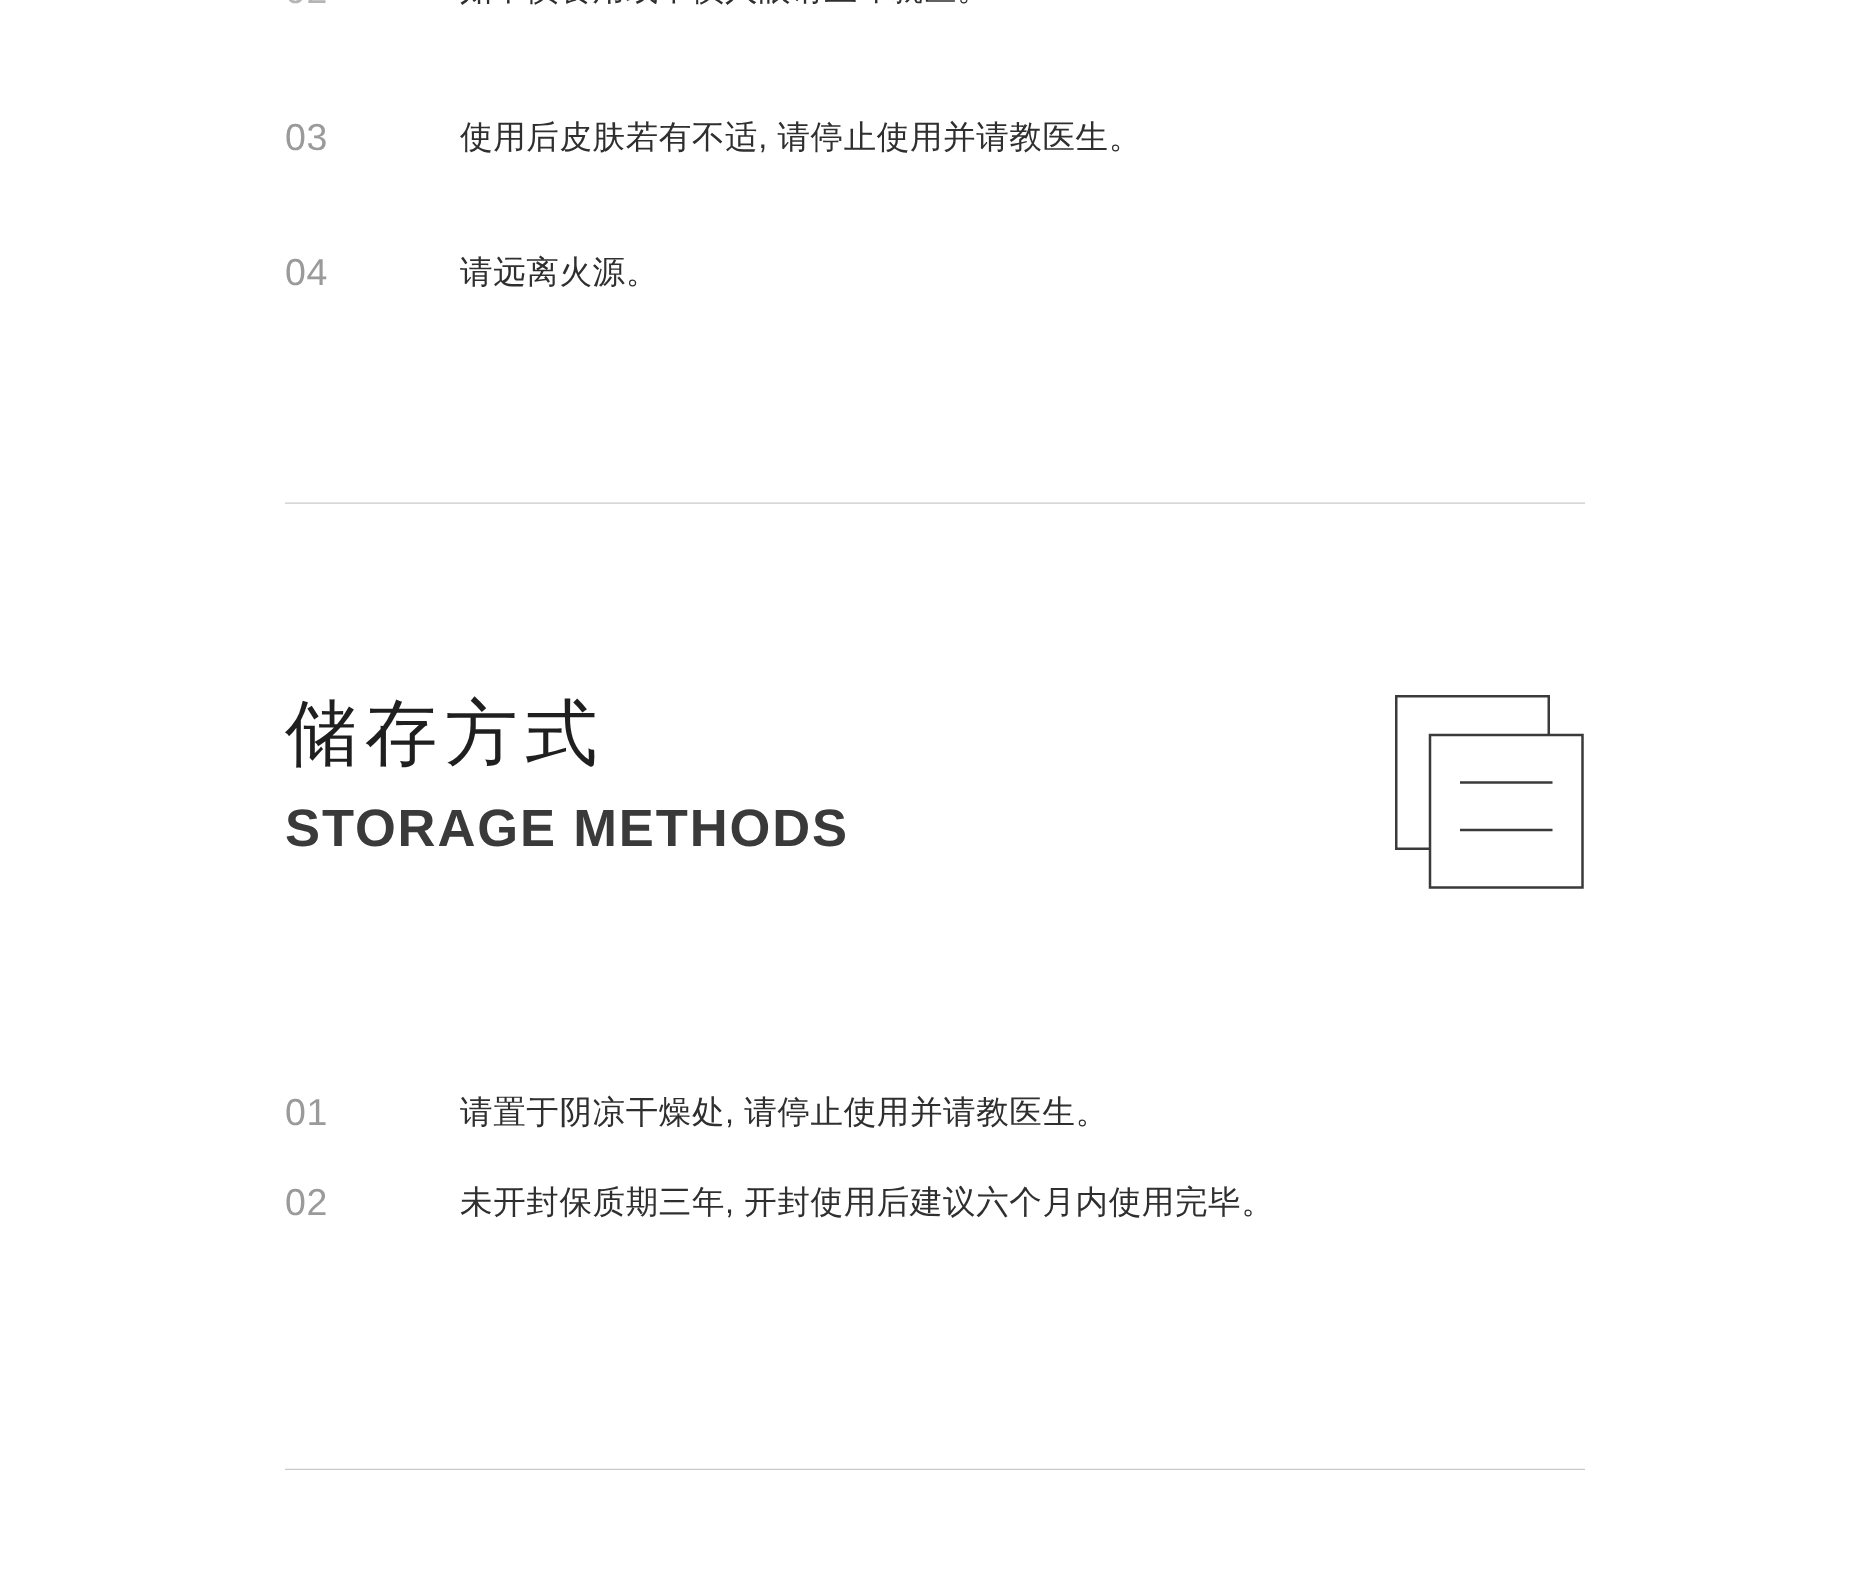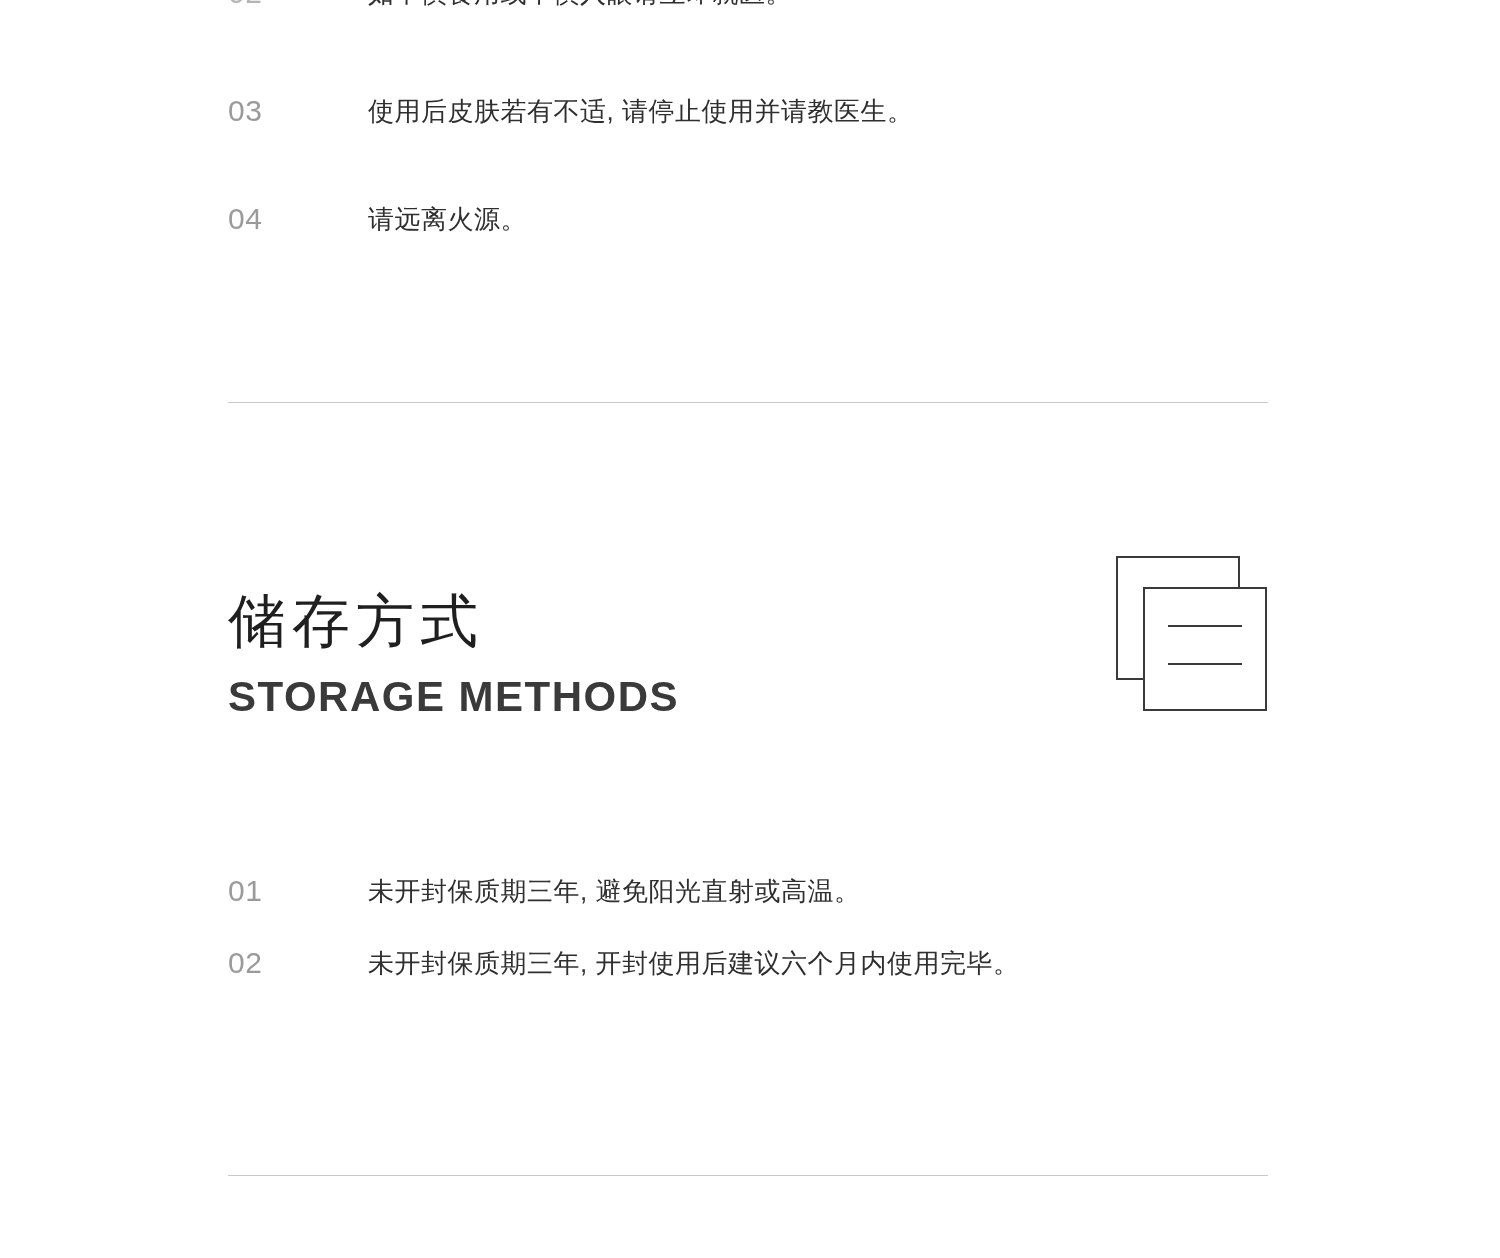--- a/index.html
+++ b/index.html
@@ -22,21 +22,21 @@
   }
 
   
   .list {
     position: absolute;
     left: 0;
     width: 1500px;
   }
   .row {
     display: flex;
-    align-items: center;
+    align-items: flex-start;
     padding: 0;
   }
   .row-num {
     width: 140px;
     margin-left: 228px;
     flex: 0 0 auto;
     font-size: 30px;
     line-height: 1;
     color: #9a9a9a;
     letter-spacing: 0.5px;
@@ -122,38 +122,38 @@
       <div class="row-text">使用后皮肤若有不适, 请停止使用并请教医生。</div>
     </div>
     <div class="row">
       <div class="row-num">04</div>
       <div class="row-text">请远离火源。</div>
     </div>
   </div>
 
   <div class="rule" style="top:402px;"></div>
 
-  <div class="section-head" style="top:558px;margin-top:34px;">
+  <div class="section-head" style="top:558px;">
     <div class="section-title-cn">储存方式</div>
     <div class="section-title-en">STORAGE METHODS</div>
   </div>
 
   <div class="doc-icon">
     <svg width="152" height="156" viewBox="0 0 152 156" fill="none" xmlns="http://www.w3.org/2000/svg" aria-hidden="true">
       <rect x="1" y="1" width="122" height="122" stroke="#3a3a3a" stroke-width="2" fill="#ffffff"></rect>
       <rect x="28" y="32" width="122" height="122" stroke="#3a3a3a" stroke-width="2" fill="#ffffff"></rect>
       <line x1="52" y1="70" x2="126" y2="70" stroke="#3a3a3a" stroke-width="2"></line>
       <line x1="52" y1="108" x2="126" y2="108" stroke="#3a3a3a" stroke-width="2"></line>
     </svg>
   </div>
 
   <div class="list" style="top:876px;">
     <div class="row" style="margin-bottom:42px;">
       <div class="row-num">01</div>
-      <div class="row-text">未开封保质期三年, 避免阳光直射或高温。</div>
+      <div class="row-text">请置于阴凉干燥处, 请停止使用并请教医生。</div>
     </div>
     <div class="row">
       <div class="row-num">02</div>
       <div class="row-text">未开封保质期三年, 开封使用后建议六个月内使用完毕。</div>
     </div>
   </div>
 
   <div class="rule" style="top:1175px;"></div>
 
 </div>

